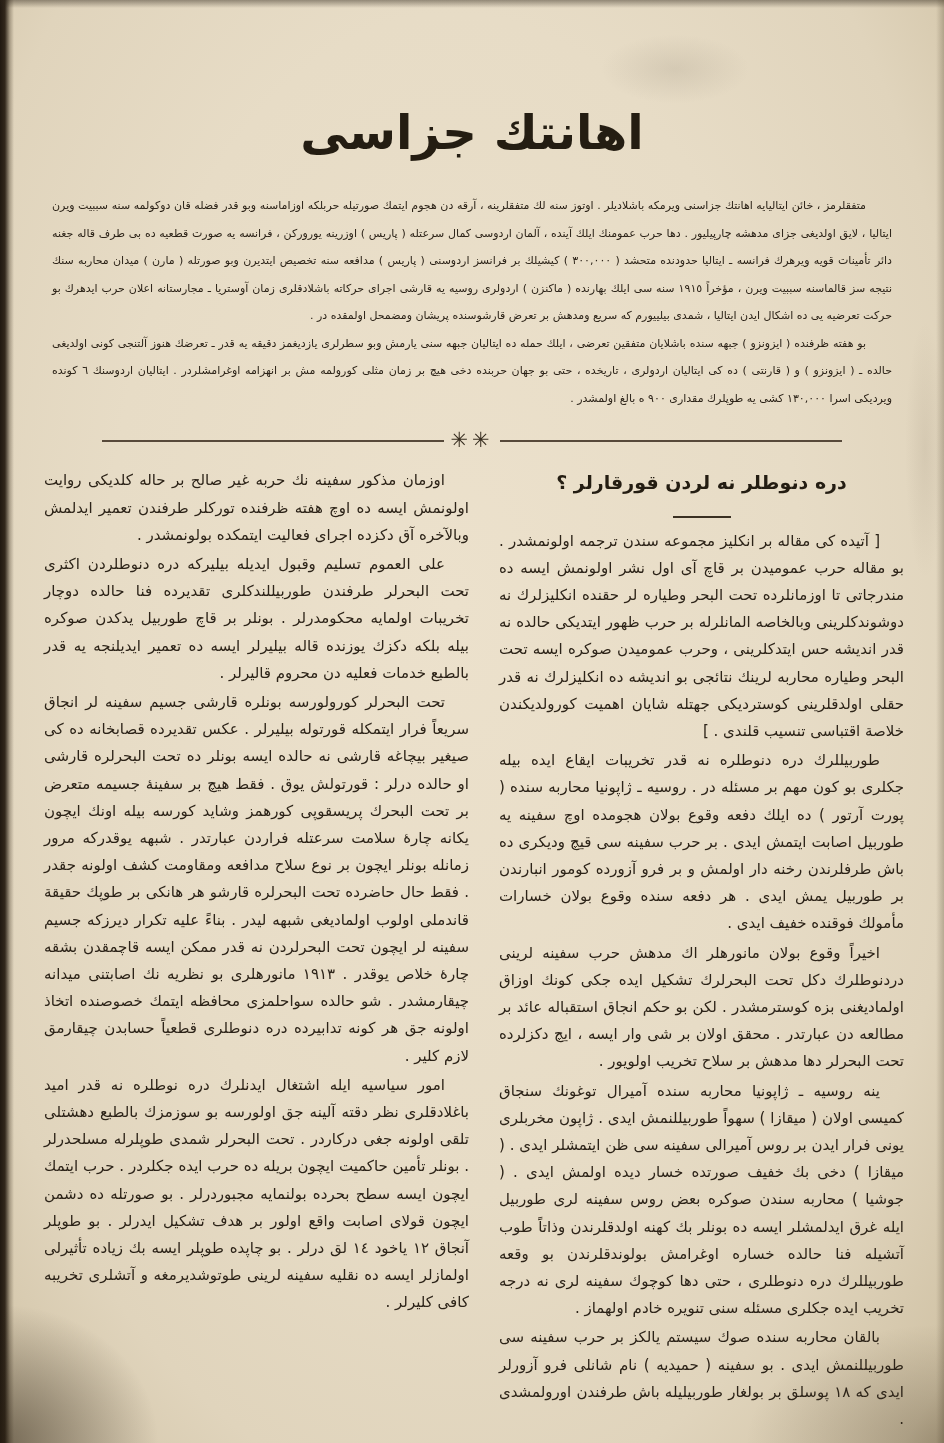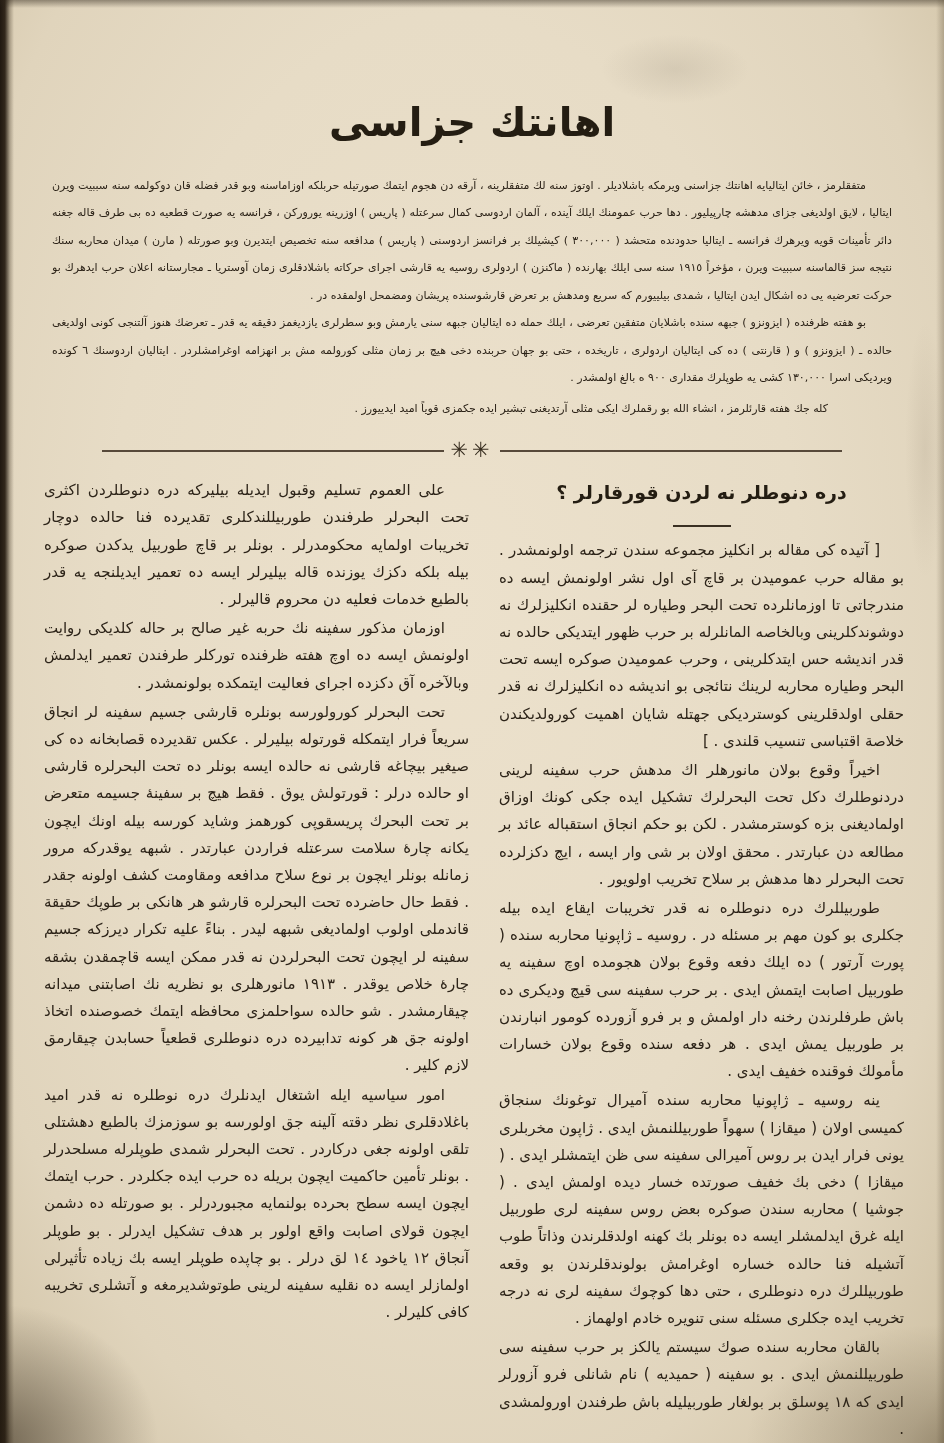--- a/index.html
+++ b/index.html
@@ -43,21 +43,21 @@
   }
   .smudge-b{
     position:absolute; top:320px; left:905px; width:40px; height:260px;
     background:radial-gradient(ellipse, rgba(120,105,85,.12), rgba(120,105,85,0) 70%);
   }
 
   
   .masthead{
     padding-top:72px;
     text-align:center;
-    font-size:40px;
+    font-size:48px;
     font-weight:700;
     letter-spacing:1px;
     color:#241d12;
   }
 
   
   .lead{
     width:840px;
     margin:24px auto 0 auto;
     font-size:11px;
@@ -119,44 +119,43 @@
 <div class="paper">
 
   <div class="smudge-a"></div>
   <div class="smudge-b"></div>
 
   <h1 class="masthead">اهانتك جزاسى</h1>
 
   <section class="lead">
     <p>متفقلرمز ، خائن ايتاليايه اهانتك جزاسنى ويرمكه باشلاديلر . اوتوز سنه لك متفقلرينه ، آرقه دن هجوم ايتمك صورتيله حربلكه اوزاماسنه وبو قدر فضله قان دوكولمه سنه سببيت ويرن ايتاليا ، لايق اولديغى جزاى مدهشه چارپيليور . دها حرب عمومنك ايلك آينده ، آلمان اردوسى كمال سرعتله ( پاريس ) اوزرينه يوروركن ، فرانسه يه صورت قطعيه ده بى طرف قاله جغنه دائر تأمينات قويه ويرهرك فرانسه ـ ايتاليا حدودنده متحشد ( ٣٠٠,٠٠٠ ) كيشيلك بر فرانسز اردوسنى ( پاريس ) مدافعه سنه تخصيص ايتديرن وبو صورتله ( مارن ) ميدان محاربه سنك نتيجه سز قالماسنه سببيت ويرن ، مؤخراً ١٩١٥ سنه سى ايلك بهارنده ( ماكنزن ) اردولرى روسيه يه قارشى اجراى حركاته باشلادقلرى زمان آوستريا ـ مجارستانه اعلان حرب ايدهرك بو حركت تعرضيه يى ده اشكال ايدن ايتاليا ، شمدى بيلييورم كه سريع ومدهش بر تعرض قارشوسنده پريشان ومضمحل اولمقده در .</p>
     <p>بو هفته ظرفنده ( ايزونزو ) جبهه سنده باشلايان متفقين تعرضى ، ايلك حمله ده ايتاليان جبهه سنى يارمش وبو سطرلرى يازديغمز دقيقه يه قدر ـ تعرضك هنوز آلتنجى كونى اولديغى حالده ـ ( ايزونزو ) و ( قارنتى ) ده كى ايتاليان اردولرى ، تاريخده ، حتى بو جهان حربنده دخى هيچ بر زمان مثلى كورولمه مش بر انهزامه اوغرامشلردر . ايتاليان اردوسنك ٦ كونده ويرديكى اسرا ١٣٠,٠٠٠ كشى يه طوپلرك مقدارى ٩٠٠ ه بالغ اولمشدر .</p>
-    <p class="closing">كله جك هفته قارئلرمز ، انشاء الله بو رقملرك ايكى مثلى آرتديغنى تبشير ايده جكمزى قوياً اميد ايدييورز .</p>
   </section>
 
   <div class="divider">
     <span class="rule"></span>
     <span class="orn">✳✳</span>
     <span class="rule"></span>
   </div>
 
   <section class="cols">
 
     <div class="col col-right">
       <h2 class="col-heading">دره دنوطلر نه لردن قورقارلر ؟</h2>
       <div class="heading-underline"></div>
       <p>[ آتيده كى مقاله بر انكليز مجموعه سندن ترجمه اولونمشدر . بو مقاله حرب عموميدن بر قاچ آى اول نشر اولونمش ايسه ده مندرجاتى تا اوزمانلرده تحت البحر وطياره لر حقنده انكليزلرك نه دوشوندكلرينى وبالخاصه المانلرله بر حرب ظهور ايتديكى حالده نه قدر انديشه حس ايتدكلرينى ، وحرب عموميدن صوكره ايسه تحت البحر وطياره محاربه لرينك نتائجى بو انديشه ده انكليزلرك نه قدر حقلى اولدقلرينى كوسترديكى جهتله شايان اهميت كورولديكندن خلاصة اقتباسى تنسيب قلندى . ]</p>
+      <p>طوربيللرك دره دنوطلره نه قدر تخريبات ايقاع ايده بيله جكلرى بو كون مهم بر مسئله در . روسيه ـ ژاپونيا محاربه سنده ( پورت آرتور ) ده ايلك دفعه وقوع بولان هجومده اوچ سفينه يه طوربيل اصابت ايتمش ايدى . بر حرب سفينه سى قيچ وديكرى ده باش طرفلرندن رخنه دار اولمش و بر فرو آزورده كومور انبارندن بر طوربيل يمش ايدى . هر دفعه سنده وقوع بولان خسارات مأمولك فوقنده خفيف ايدى .</p>
       <p>اخيراً وقوع بولان مانورهلر اك مدهش حرب سفينه لرينى دردنوطلرك دكل تحت البحرلرك تشكيل ايده جكى كونك اوزاق اولماديغنى بزه كوسترمشدر . لكن بو حكم انجاق استقباله عائد بر مطالعه دن عبارتدر . محقق اولان بر شى وار ايسه ، ايچ دكزلرده تحت البحرلر دها مدهش بر سلاح تخريب اولويور .</p>
-      <p>طوربيللرك دره دنوطلره نه قدر تخريبات ايقاع ايده بيله جكلرى بو كون مهم بر مسئله در . روسيه ـ ژاپونيا محاربه سنده ( پورت آرتور ) ده ايلك دفعه وقوع بولان هجومده اوچ سفينه يه طوربيل اصابت ايتمش ايدى . بر حرب سفينه سى قيچ وديكرى ده باش طرفلرندن رخنه دار اولمش و بر فرو آزورده كومور انبارندن بر طوربيل يمش ايدى . هر دفعه سنده وقوع بولان خسارات مأمولك فوقنده خفيف ايدى .</p>
       <p>ينه روسيه ـ ژاپونيا محاربه سنده آميرال توغونك سنجاق كميسى اولان ( ميقازا ) سهواً طوربيللنمش ايدى . ژاپون مخربلرى يونى فرار ايدن بر روس آميرالى سفينه سى ظن ايتمشلر ايدى . ( ميقازا ) دخى بك خفيف صورتده خسار ديده اولمش ايدى . ( جوشيا ) محاربه سندن صوكره بعض روس سفينه لرى طوربيل ايله غرق ايدلمشلر ايسه ده بونلر بك كهنه اولدقلرندن وذاتاً طوب آتشيله فنا حالده خساره اوغرامش بولوندقلرندن بو وقعه طوربيللرك دره دنوطلرى ، حتى دها كوچوك سفينه لرى نه درجه تخريب ايده جكلرى مسئله سنى تنويره خادم اولهماز .</p>
       <p>بالقان محاربه سنده صوك سيستم يالكز بر حرب سفينه سى طوربيللنمش ايدى . بو سفينه ( حميديه ) نام شانلى فرو آزورلر ايدى كه ١٨ پوسلق بر بولغار طوربيليله باش طرفندن اورولمشدى .</p>
     </div>
 
     <div class="col col-left">
+      <p>اوزمان مذكور سفينه نك حربه غير صالح بر حاله كلديكى روايت اولونمش ايسه ده اوچ هفته ظرفنده توركلر طرفندن تعمير ايدلمش وبالآخره آق دكزده اجراى فعاليت ايتمكده بولونمشدر .</p>
       <p>على العموم تسليم وقبول ايديله بيليركه دره دنوطلردن اكثرى تحت البحرلر طرفندن طوربيللندكلرى تقديرده فنا حالده دوچار تخريبات اولمايه محكومدرلر . بونلر بر قاچ طوربيل يدكدن صوكره بيله بلكه دكزك يوزنده قاله بيليرلر ايسه ده تعمير ايديلنجه يه قدر بالطبع خدمات فعليه دن محروم قاليرلر .</p>
-      <p>اوزمان مذكور سفينه نك حربه غير صالح بر حاله كلديكى روايت اولونمش ايسه ده اوچ هفته ظرفنده توركلر طرفندن تعمير ايدلمش وبالآخره آق دكزده اجراى فعاليت ايتمكده بولونمشدر .</p>
       <p>تحت البحرلر كورولورسه بونلره قارشى جسيم سفينه لر انجاق سريعاً فرار ايتمكله قورتوله بيليرلر . عكس تقديرده قصابخانه ده كى صيغير بيچاغه قارشى نه حالده ايسه بونلر ده تحت البحرلره قارشى او حالده درلر : قورتولش يوق . فقط هيچ بر سفينهٔ جسيمه متعرض بر تحت البحرك پريسقوپى كورهمز وشايد كورسه بيله اونك ايچون يكانه چارهٔ سلامت سرعتله فراردن عبارتدر . شبهه يوقدركه مرور زمانله بونلر ايچون بر نوع سلاح مدافعه ومقاومت كشف اولونه جقدر . فقط حال حاضرده تحت البحرلره قارشو هر هانكى بر طوپك حقيقة قاندملى اولوب اولماديغى شبهه ليدر . بناءً عليه تكرار ديرزكه جسيم سفينه لر ايچون تحت البحرلردن نه قدر ممكن ايسه قاچمقدن بشقه چارهٔ خلاص يوقدر . ١٩١٣ مانورهلرى بو نظريه نك اصابتنى ميدانه چيقارمشدر . شو حالده سواحلمزى محافظه ايتمك خصوصنده اتخاذ اولونه جق هر كونه تدابيرده دره دنوطلرى قطعياً حسابدن چيقارمق لازم كلير .</p>
       <p>امور سياسيه ايله اشتغال ايدنلرك دره نوطلره نه قدر اميد باغلادقلرى نظر دقته آلينه جق اولورسه بو سوزمزك بالطبع دهشتلى تلقى اولونه جغى دركاردر . تحت البحرلر شمدى طوپلرله مسلحدرلر . بونلر تأمين حاكميت ايچون بريله ده حرب ايده جكلردر . حرب ايتمك ايچون ايسه سطح بحرده بولنمايه مجبوردرلر . بو صورتله ده دشمن ايچون قولاى اصابت واقع اولور بر هدف تشكيل ايدرلر . بو طوپلر آنجاق ١٢ ياخود ١٤ لق درلر . بو چاپده طوپلر ايسه بك زياده تأثيرلى اولمازلر ايسه ده نقليه سفينه لرينى طوتوشديرمغه و آتشلرى تخريبه كافى كليرلر .</p>
 
     </div>
 
   </section>
 
   <div class="edge-left"></div>
   <div class="edge-top"></div>
   <div class="edge-right"></div>

